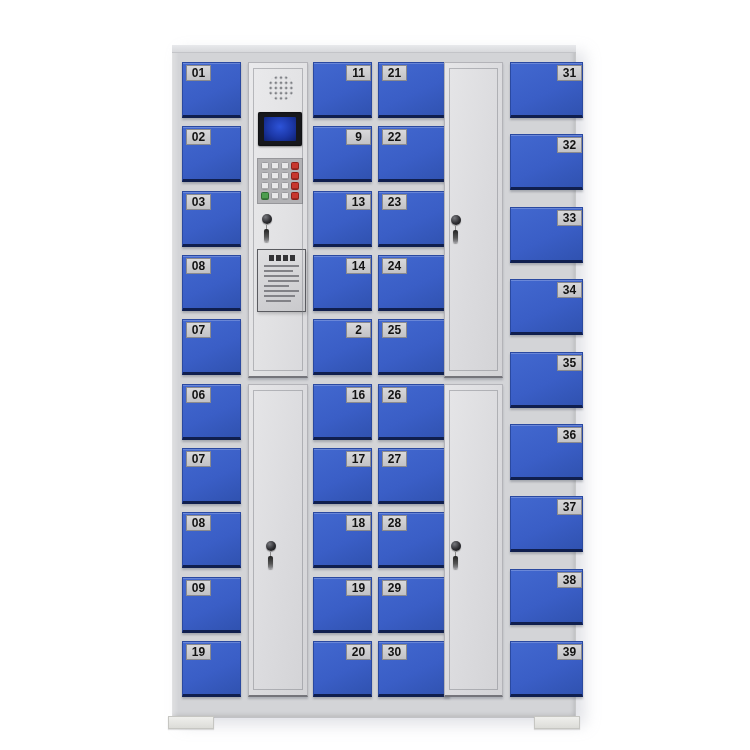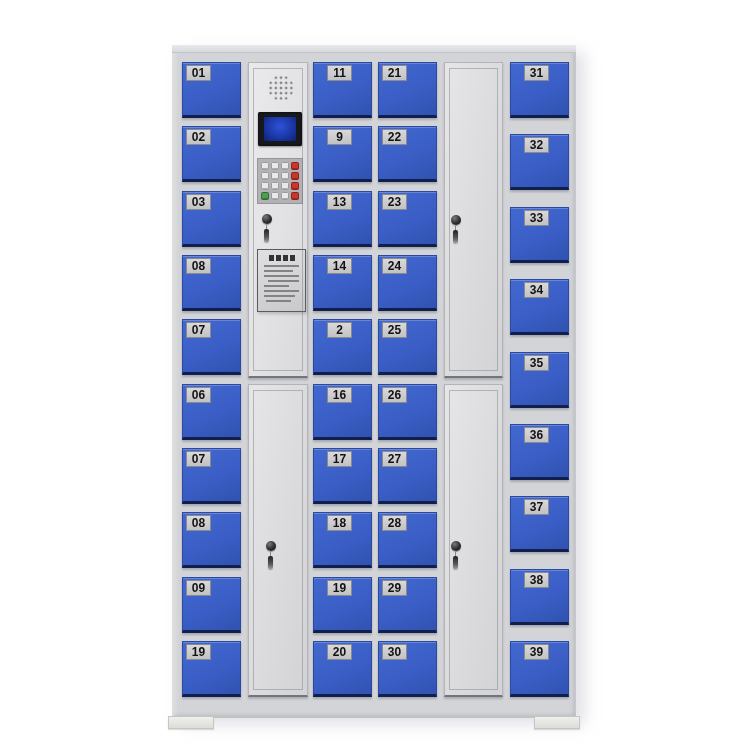--- a/index.html
+++ b/index.html
@@ -20,41 +20,41 @@
   }
   .cab-top{
     position:absolute;left:0;right:0;top:0;height:7px;
     background:linear-gradient(#e8e9ec,#d8d9dc);
     border-bottom:1px solid #c3c4c8;
   }
   .col{position:absolute;top:17px;height:635px;}
   .c1{left:10px;width:59px}
   .c2{left:76px;width:60px}
   .c3{left:141px;width:59px}
-  .c4{left:206px;width:59px}
+  .c4{left:206px;width:72px}
   .c5{left:272px;width:59px}
-  .c6{left:338px;width:59px}
+  .c6{left:338px;width:73px}
   .lockers{display:flex;flex-direction:column;justify-content:space-between;}
 
   .small-door{
     position:relative;height:56px;box-sizing:border-box;
     background:linear-gradient(155deg,var(--door-blue-light,#4268cf),var(--door-blue,#3a5ec6) 55%,var(--door-blue-dark,#3052b0));
     border:1px solid #2a49a0;
     border-bottom:3px solid var(--door-blue-shadow,#101f4e);
     box-shadow:0 2px 2px rgba(80,85,100,.35), inset 0 1px 0 rgba(255,255,255,.22);
   }
   .num-plate{
     position:absolute;top:2px;width:25px;height:16px;box-sizing:border-box;
     background:linear-gradient(var(--plate-bg,#d9d9db),#c2c2c5);
     border:1px solid var(--plate-border,#8a8a8e);
     color:var(--plate-text,#121212);
     font-weight:bold;font-size:12px;line-height:14px;text-align:center;
   }
   .side-left{left:3px}
-  .side-right{right:19px}
+  .side-right{right:0}
 
   .tall-door,.panel-door{
     position:absolute;left:0;right:0;box-sizing:border-box;
     background:linear-gradient(100deg,#e6e6e8,var(--door-white,#dbdbde) 55%,#d3d3d6);
     border:1px solid #b3b3b8;
     border-bottom:2px solid #74747a;
     box-shadow:0 2px 2px rgba(80,85,100,.3);
   }
   .tall-door::after,.panel-door::after{
     content:'';position:absolute;inset:5px 4px;

